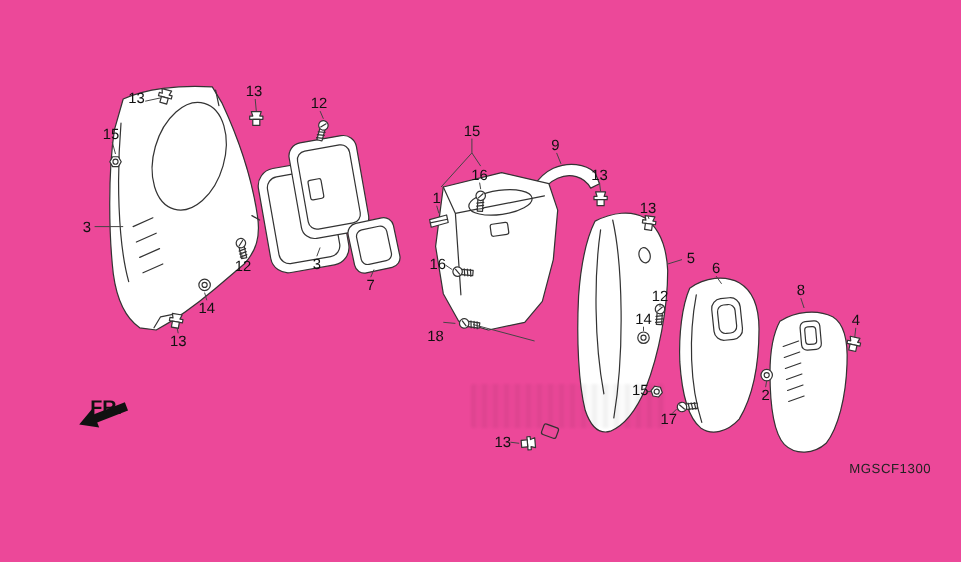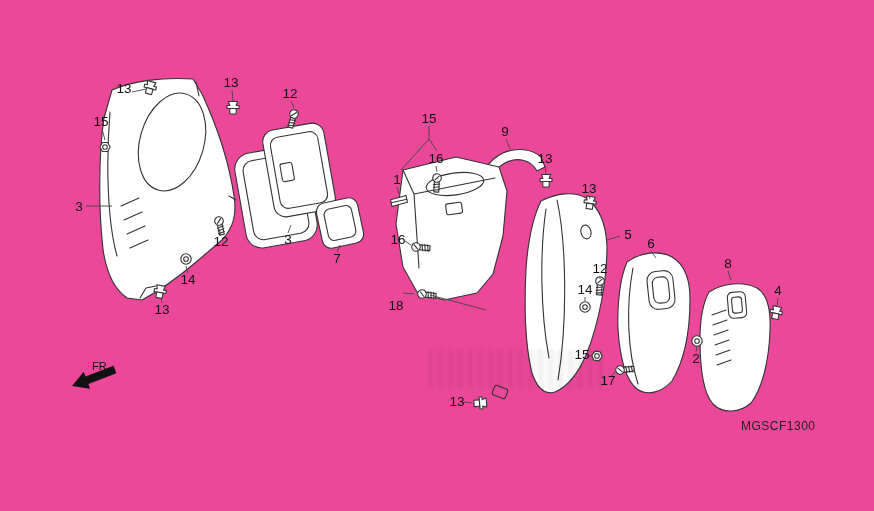--- a/index.html
+++ b/index.html
@@ -6,24 +6,24 @@
   #stage{
     position:relative;width:874px;height:511px;background:#ec4899;
     font-family:"Liberation Sans",sans-serif;overflow:hidden;
   }
   #art{position:absolute;left:0;top:0;}
   .callout{
     position:absolute;transform:translate(-50%,-50%);
     font-size:13.5px;color:#111;line-height:1;user-select:none;
   }
   #fr-label{
-    position:absolute;left:92px;top:360px;font-size:11px;font-weight:normal;color:#111;
+    position:absolute;left:82px;top:360px;font-size:18px;font-weight:bold;color:#111;
   }
   #diagram-code{
-    position:absolute;left:741px;top:419px;font-size:12px;color:#222;letter-spacing:0.5px;
+    position:absolute;left:772px;top:419px;font-size:12px;color:#222;letter-spacing:0.5px;
   }
   #watermark{
     position:absolute;left:428px;top:349px;width:176px;height:40px;
     background:repeating-linear-gradient(90deg,rgba(0,0,0,0.12) 0 5px,rgba(0,0,0,0.03) 5px 10px);
     filter:blur(1.5px);opacity:0.45;border-radius:2px;pointer-events:none;
   }
 </style>
 </head>
 <body>
 

